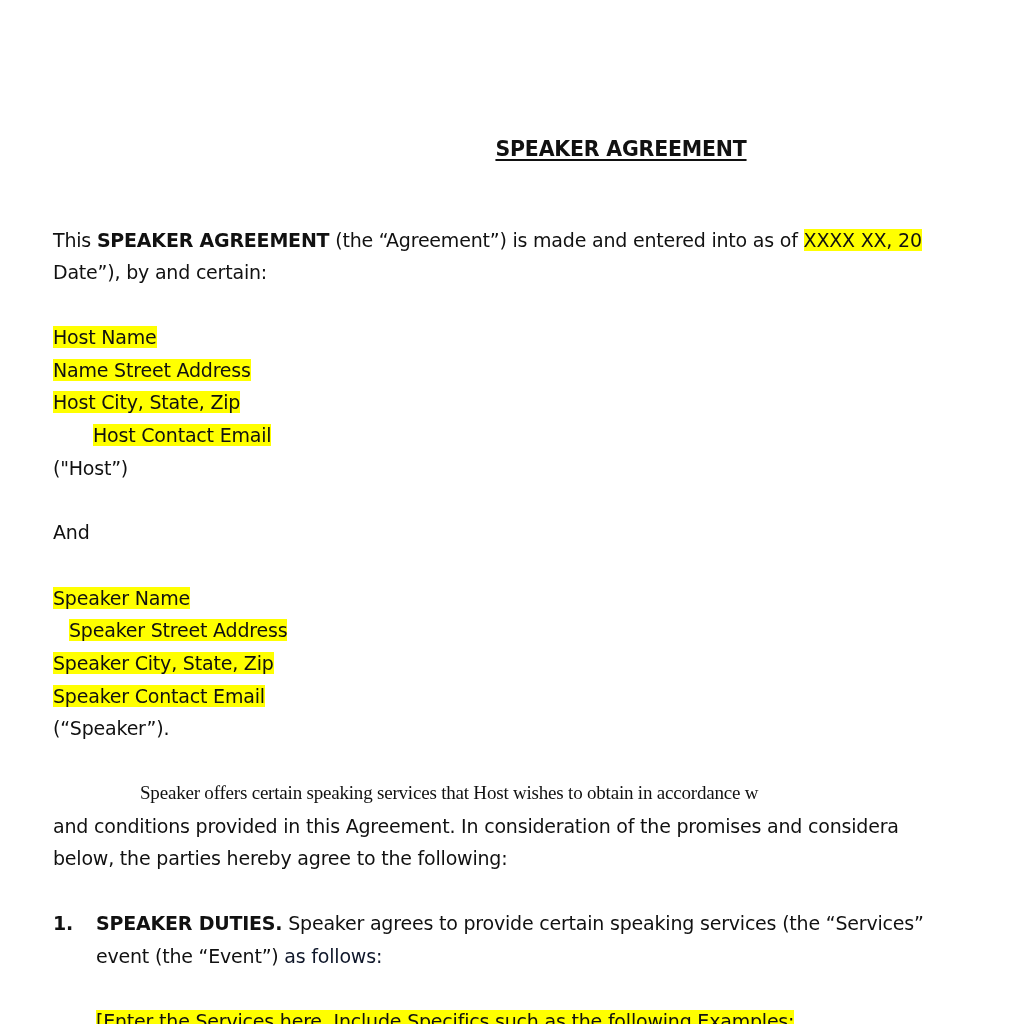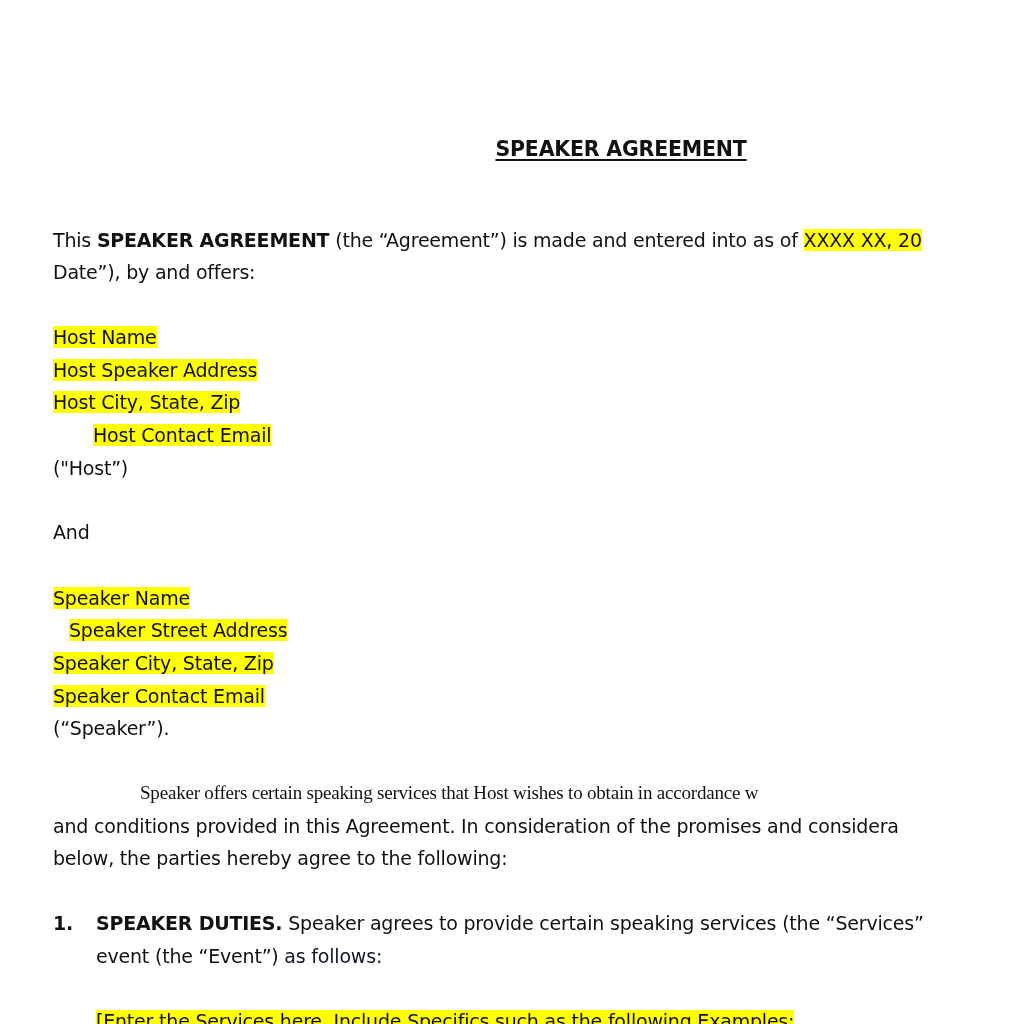--- a/index.html
+++ b/index.html
@@ -27,24 +27,24 @@
 </head>
 <body>
 
 <div class="page">
 
   <div class="title">SPEAKER AGREEMENT</div>
 
   <div class="line" style="top:224px;">
     <span>This </span><b>SPEAKER AGREEMENT</b><span> (the “Agreement”) is made and entered into as of </span><span class="hl">XXXX XX, 20</span>
   </div>
-  <div class="line" style="top:256px;">Date”), by and offers:</div>
+  <div class="line" style="top:256px;">Date”), by and certain:</div>
 
   <div class="line" style="top:321px;"><span class="hl">Host Name</span></div>
-  <div class="line" style="top:354px;"><span class="hl">Host Speaker Address</span></div>
+  <div class="line" style="top:354px;"><span class="hl">Name Street Address</span></div>
   <div class="line" style="top:386px;"><span class="hl">Host City, State, Zip</span></div>
   <div class="line" style="top:419px;padding-left:40px;"><span class="hl">Host Contact Email</span></div>
   <div class="line" style="top:452px;">("Host”)</div>
 
   <div class="line" style="top:516px;">And</div>
 
   <div class="line" style="top:582px;text-align:center;"><span class="hl">Speaker Name</span></div>
   <div class="line" style="top:614px;padding-left:16px;"><span class="hl">Speaker Street Address</span></div>
   <div class="line" style="top:647px;"><span class="hl">Speaker City, State, Zip</span></div>
   <div class="line" style="top:680px;"><span class="hl">Speaker Contact Email</span></div>

